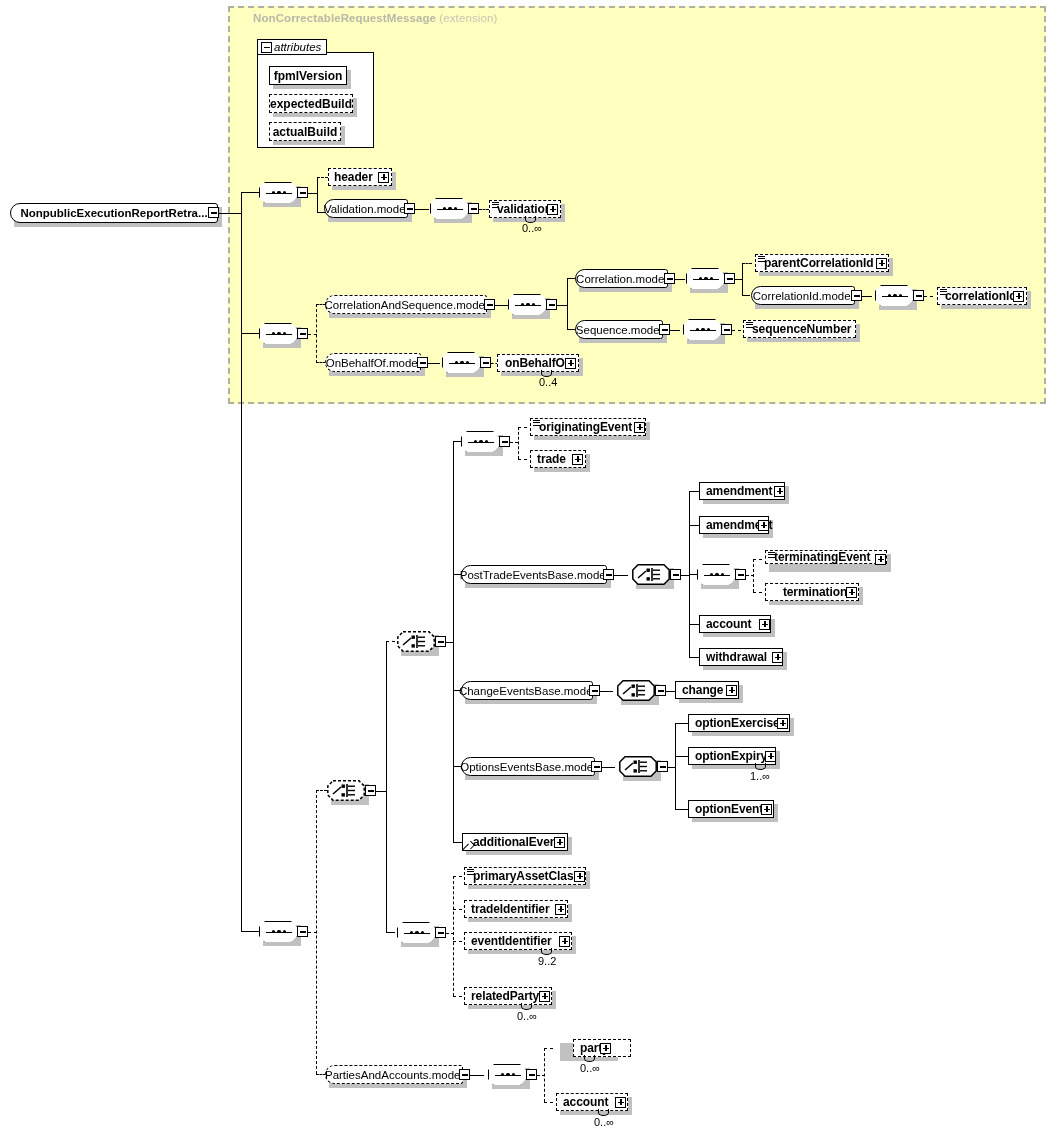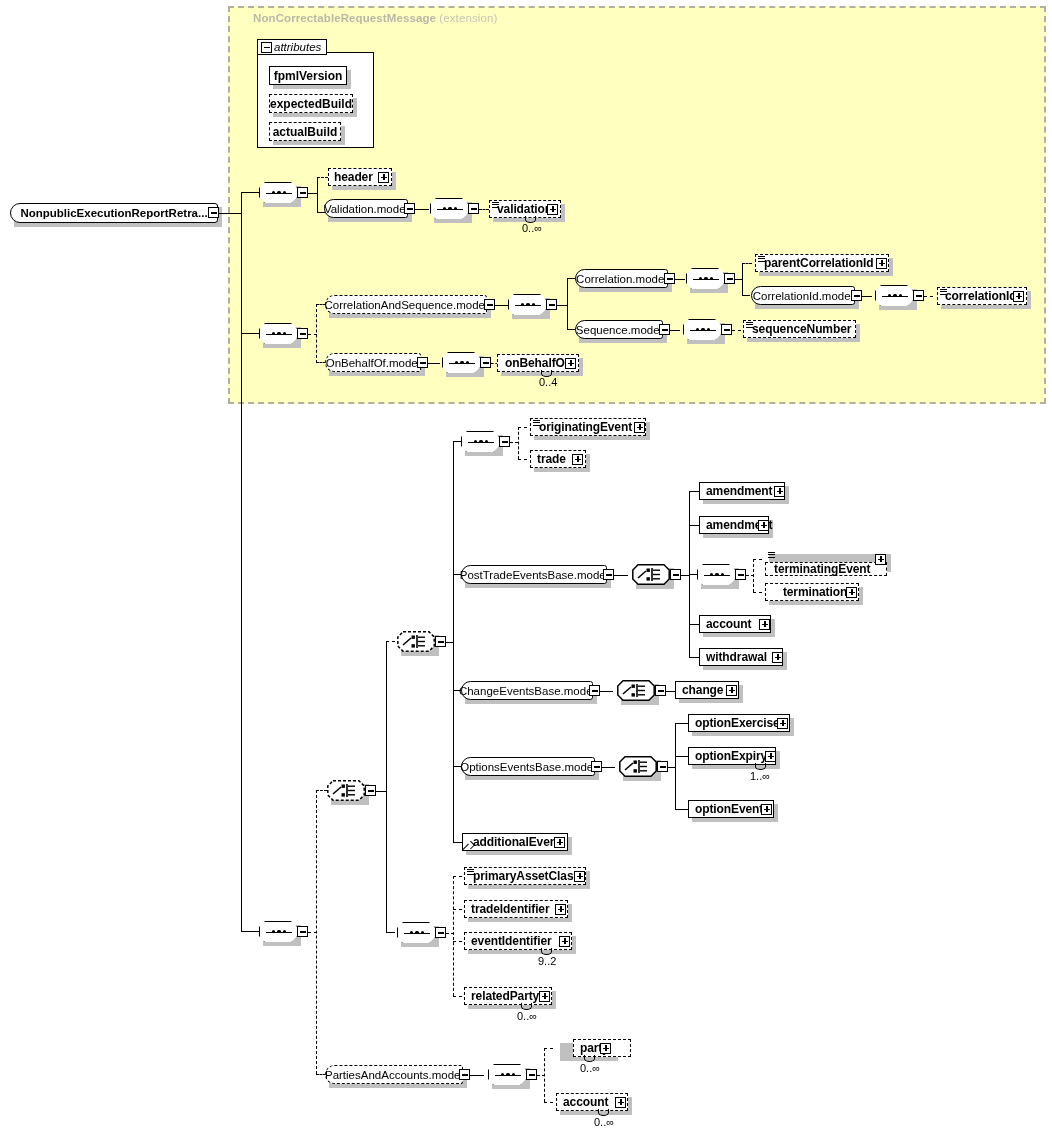--- a/index.html
+++ b/index.html
@@ -444,21 +444,21 @@
     <div class="seq-dot" style="left:12px;"></div>
       <div class="seq-dot" style="left:17.3px;"></div>
       <div class="seq-dot" style="left:22.6px;"></div>
   </div>
   <div class="ctl" style="left:735px;top:569px;"></div>
   <div class="hl d" style="left:746px;top:574.5px;width:8px;"></div>
   <div class="vl d" style="left:753px;top:559px;height:33px;"></div>
 
   <div class="hl d" style="left:753px;top:559px;width:9px;"></div>
   <div class="shadow" style="left:769px;top:554px;width:122px;height:18px;"></div>
-  <div class="node opt elem" style="left:765px;top:550px;width:122px;height:14px;justify-content:flex-start;padding-left:8px;margin-top:12px;">
+  <div class="node opt elem" style="left:765px;top:550px;width:122px;height:14px;justify-content:flex-start;padding-left:8px;">
     <span>terminatingEvent</span>
   </div>
   <div class="tmark" style="left:768px;top:552px;">
       <i></i>
       <i></i>
       <i></i>
     </div>
   <div class="ctl plus" style="left:875px;top:553.5px;"></div>
 
   <div class="hl d" style="left:753px;top:592px;width:9px;"></div>

